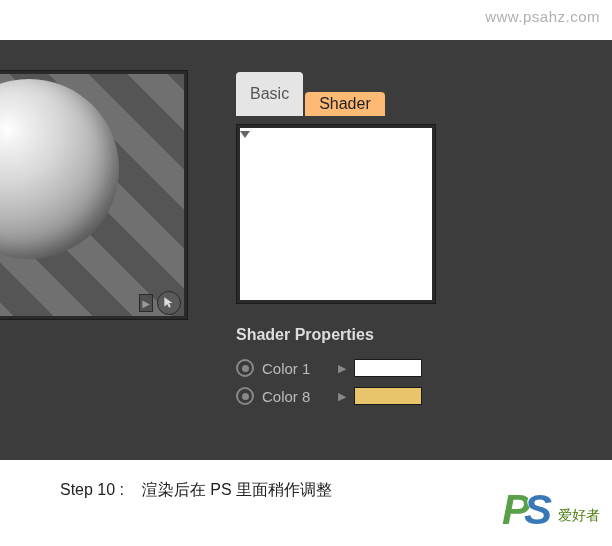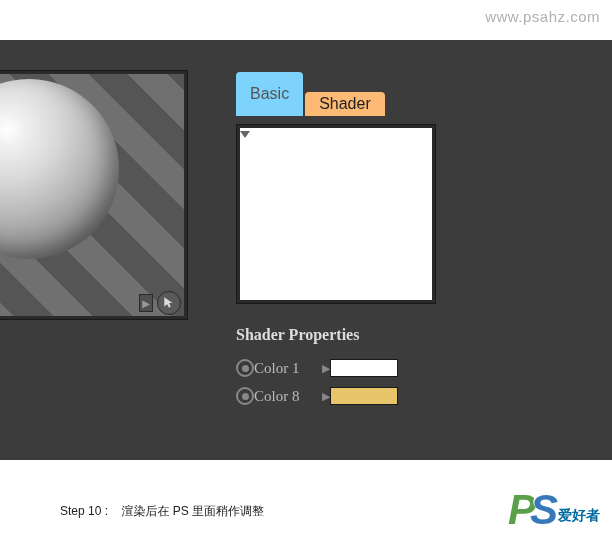--- a/index.html
+++ b/index.html
@@ -26,44 +26,44 @@
     .prop-row { display: flex; align-items: center; height: 26px; font-size: 15px; }
     .prop-label { color: #aaa; }
     .prop-label.active { color: #e8a84a; }
     .dots { color: #888; letter-spacing: 2px; margin-left: 4px; }
     .chk { width: 17px; height: 17px; background: #2a2a2a; border: 1px solid #1a1a1a; border-radius: 2px; margin-left: 8px; display: flex; align-items: center; justify-content: center; }
     .chk.checked::after { content: '✓'; color: #ddd; font-size: 14px; font-weight: bold; }
     
     .right-panel { position: absolute; left: 218px; top: 32px; width: 380px; }
     
     .tabs { display: flex; margin-left: 18px; margin-bottom: 8px; }
-    .tab { padding: 3px 14px; font-size: 16px; color: #555; background: #7dd3fc; border-radius: 4px 4px 0 0; margin-right: 2px; display: flex; align-items: center; }
+    .tab { padding: 3px 14px; font-size: 16px; color: #555; background: #e5e5e5; border-radius: 4px 4px 0 0; margin-right: 2px; display: flex; align-items: center; }
     .tab.active { background: #fdba74; color: #222; margin-top: 20px; }
     
     .shader-preview { margin-left: 18px; width: 200px; height: 180px; border: 1px solid #1a1a1a; background: #2a2a2a; position: relative; padding: 3px; }
     .shader-swatch { width: 100%; height: 100%; background: #fff; }
     .tri-marker { position: absolute; left: 3px; top: 6px; width: 0; height: 0; border-left: 5px solid transparent; border-right: 5px solid transparent; border-top: 7px solid #666; }
     
-    .shader-props { margin-left: 18px; margin-top: 22px; font-family: Liberation Serif, serif; }
+    .shader-props { margin-left: 18px; margin-top: 22px; }
     .sp-title { color: #ddd; font-size: 16px; font-weight: bold; margin-bottom: 10px; }
-    .sp-row { display: flex; align-items: center; height: 28px; }
+    .sp-row { display: flex; align-items: center; height: 28px; gap: 8px; }
     .radio-btn { width: 18px; height: 18px; border-radius: 50%; border: 2px solid #888; background: #3a3a3a; display: flex; align-items: center; justify-content: center; }
     .radio-btn::after { content: ''; width: 7px; height: 7px; border-radius: 50%; background: #888; }
     .sp-label { color: #bbb; font-size: 15px; width: 68px; }
     .sp-arrow { color: #888; font-size: 11px; }
     .color-box { width: 68px; height: 18px; border: 1px solid #1a1a1a; }
     .cb-white { background: #fff; }
     .cb-yellow { background: #e8c56a; }
     
-    .step-text { position: absolute; left: 60px; top: 503px; font-size: 12px; color: #222; }
+    .step-text { position: absolute; left: 60px; top: 480px; font-size: 16px; color: #222; }
     
     .logo-bottom { position: absolute; right: 12px; bottom: 12px; display: flex; align-items: baseline; }
     .logo-p { font-size: 42px; font-weight: bold; color: #5aa04a; text-shadow: 2px 2px 0 #fff, -1px -1px 0 #fff; font-style: italic; }
     .logo-s { font-size: 42px; font-weight: bold; color: #3878b8; text-shadow: 2px 2px 0 #fff, -1px -1px 0 #fff; font-style: italic; margin-left: -6px; }
-    .logo-text { font-size: 14px; color: #0369a1; font-weight: bold; position: relative; top: -4px; }
+    .logo-text { font-size: 14px; color: #4d7c0f; font-weight: normal; margin-left: 6px; position: relative; top: -4px; }
   </style>
 </head>
 <body>
 
 <div class="watermark-top">www.psahz.com</div>
 
 <div class="ui-panel">
 
   <div class="preview-panel">
     <div class="preview-inner">

